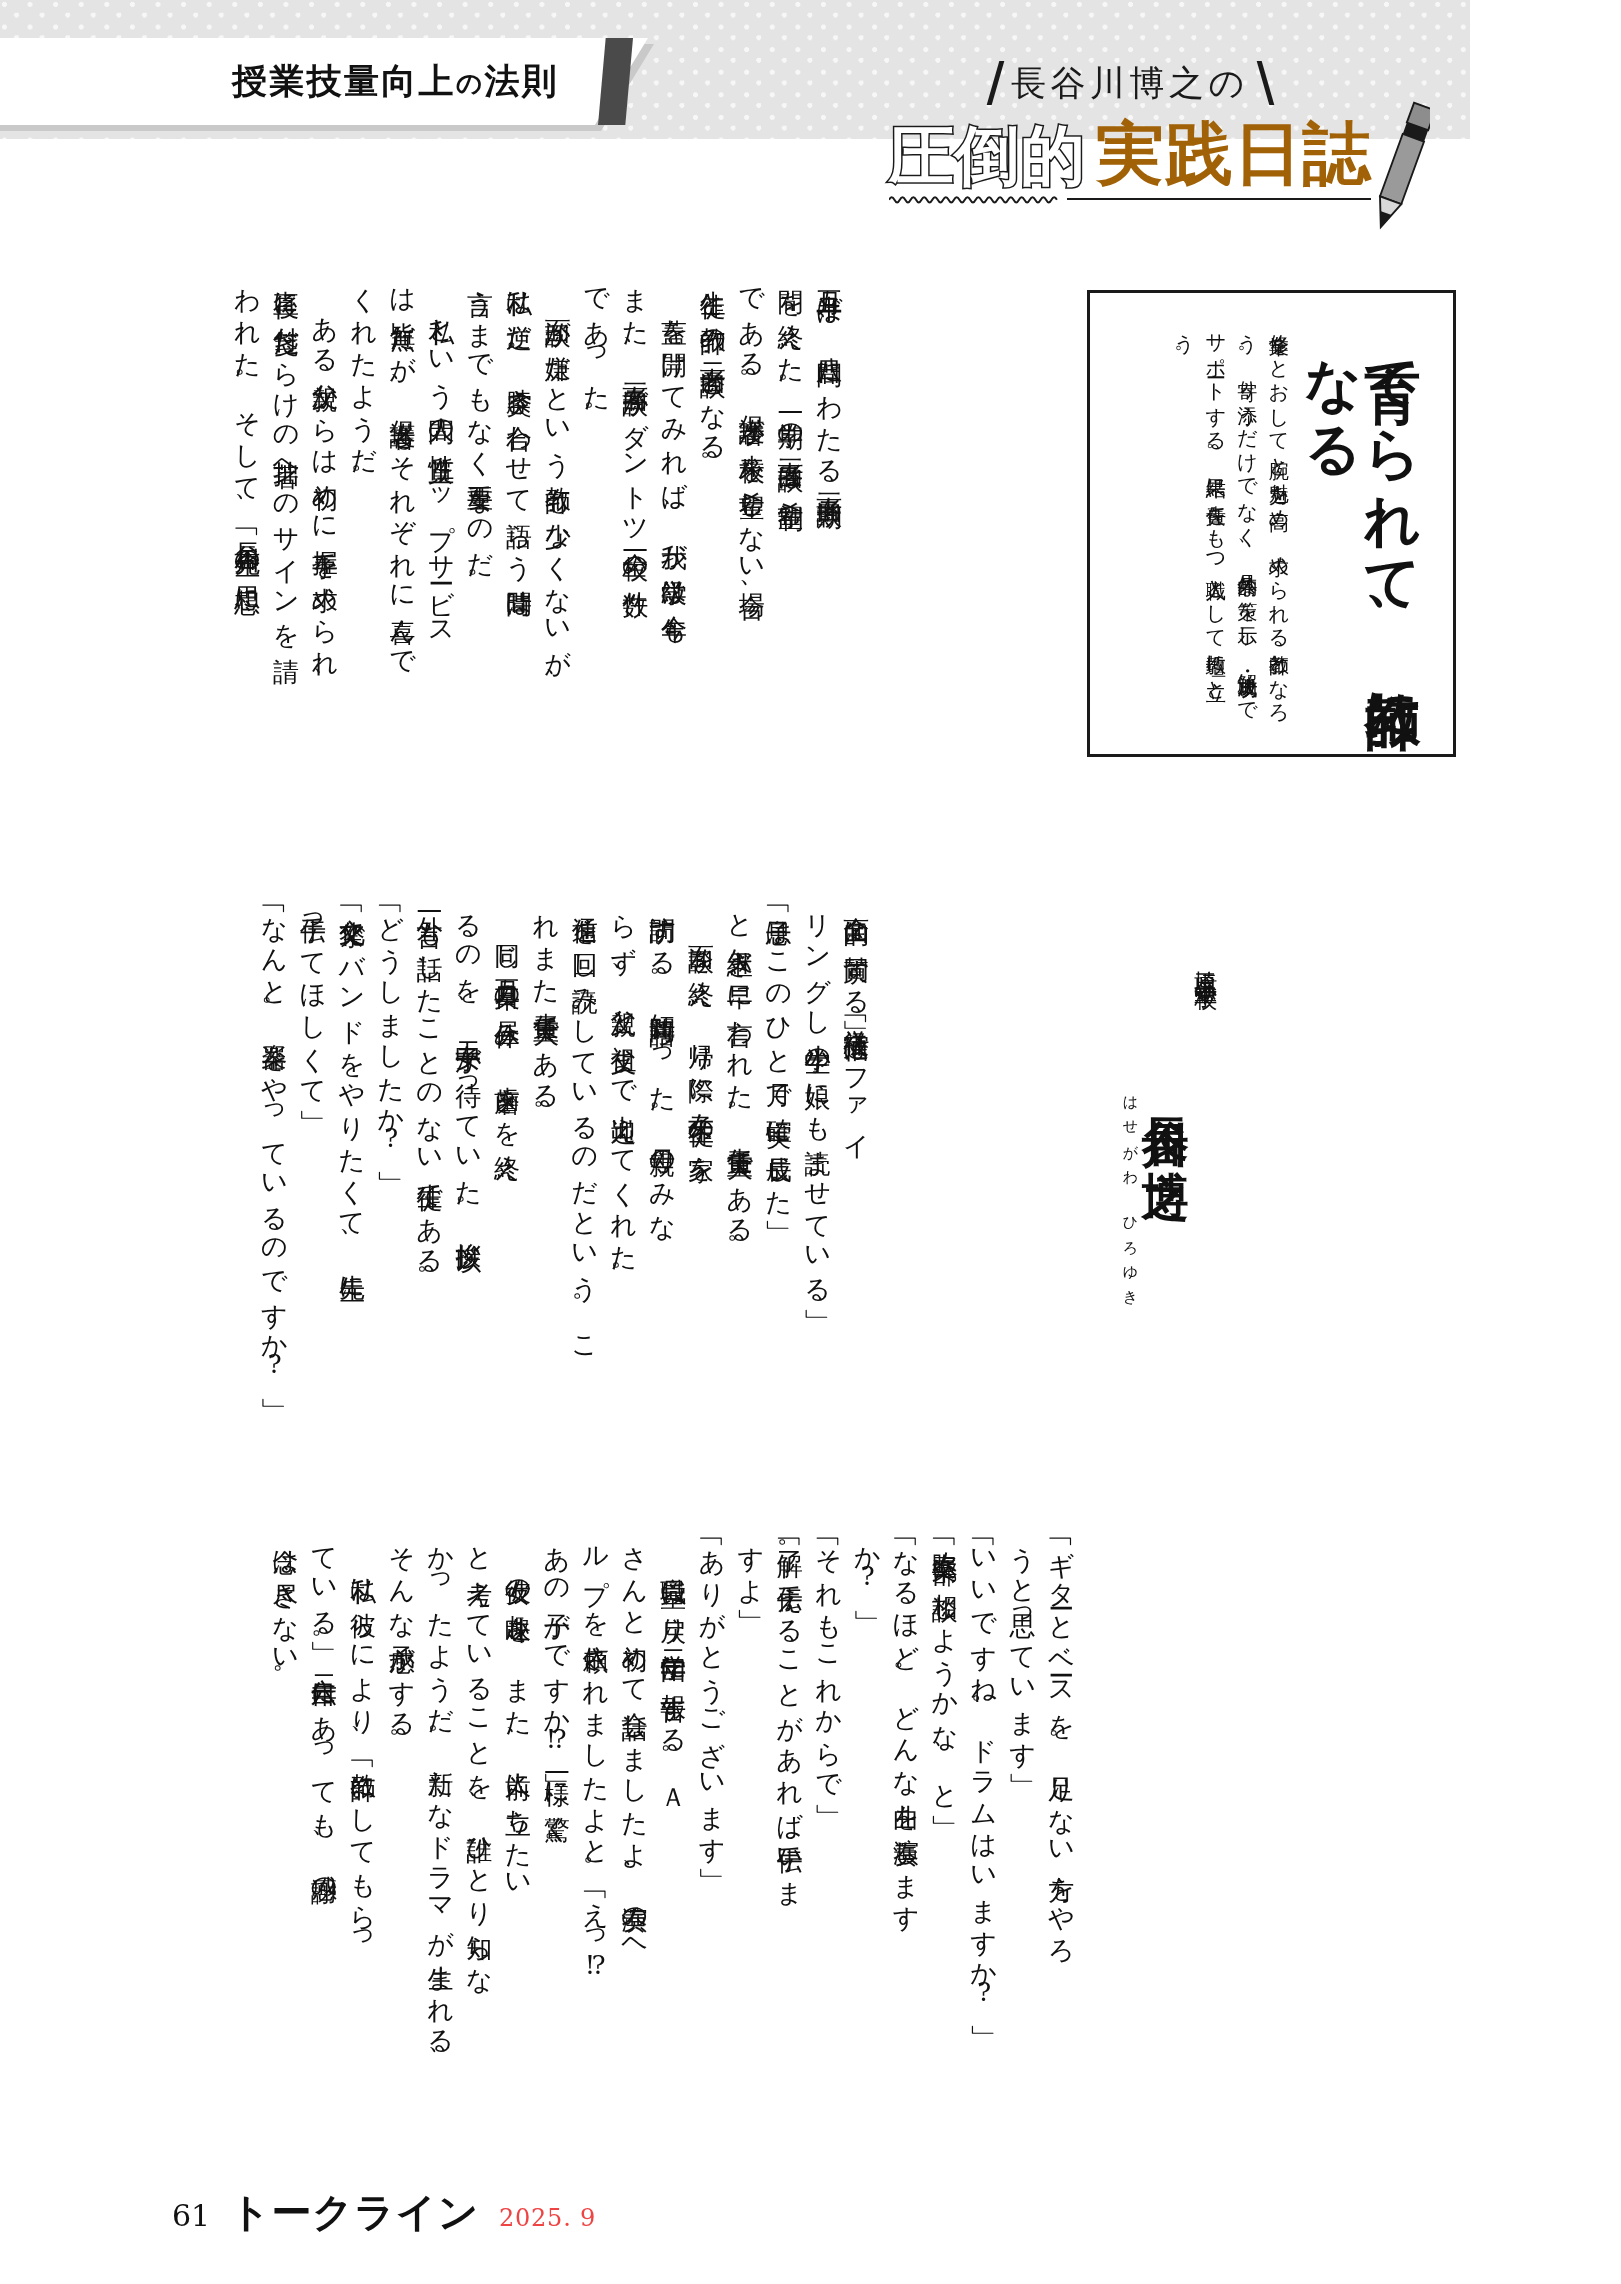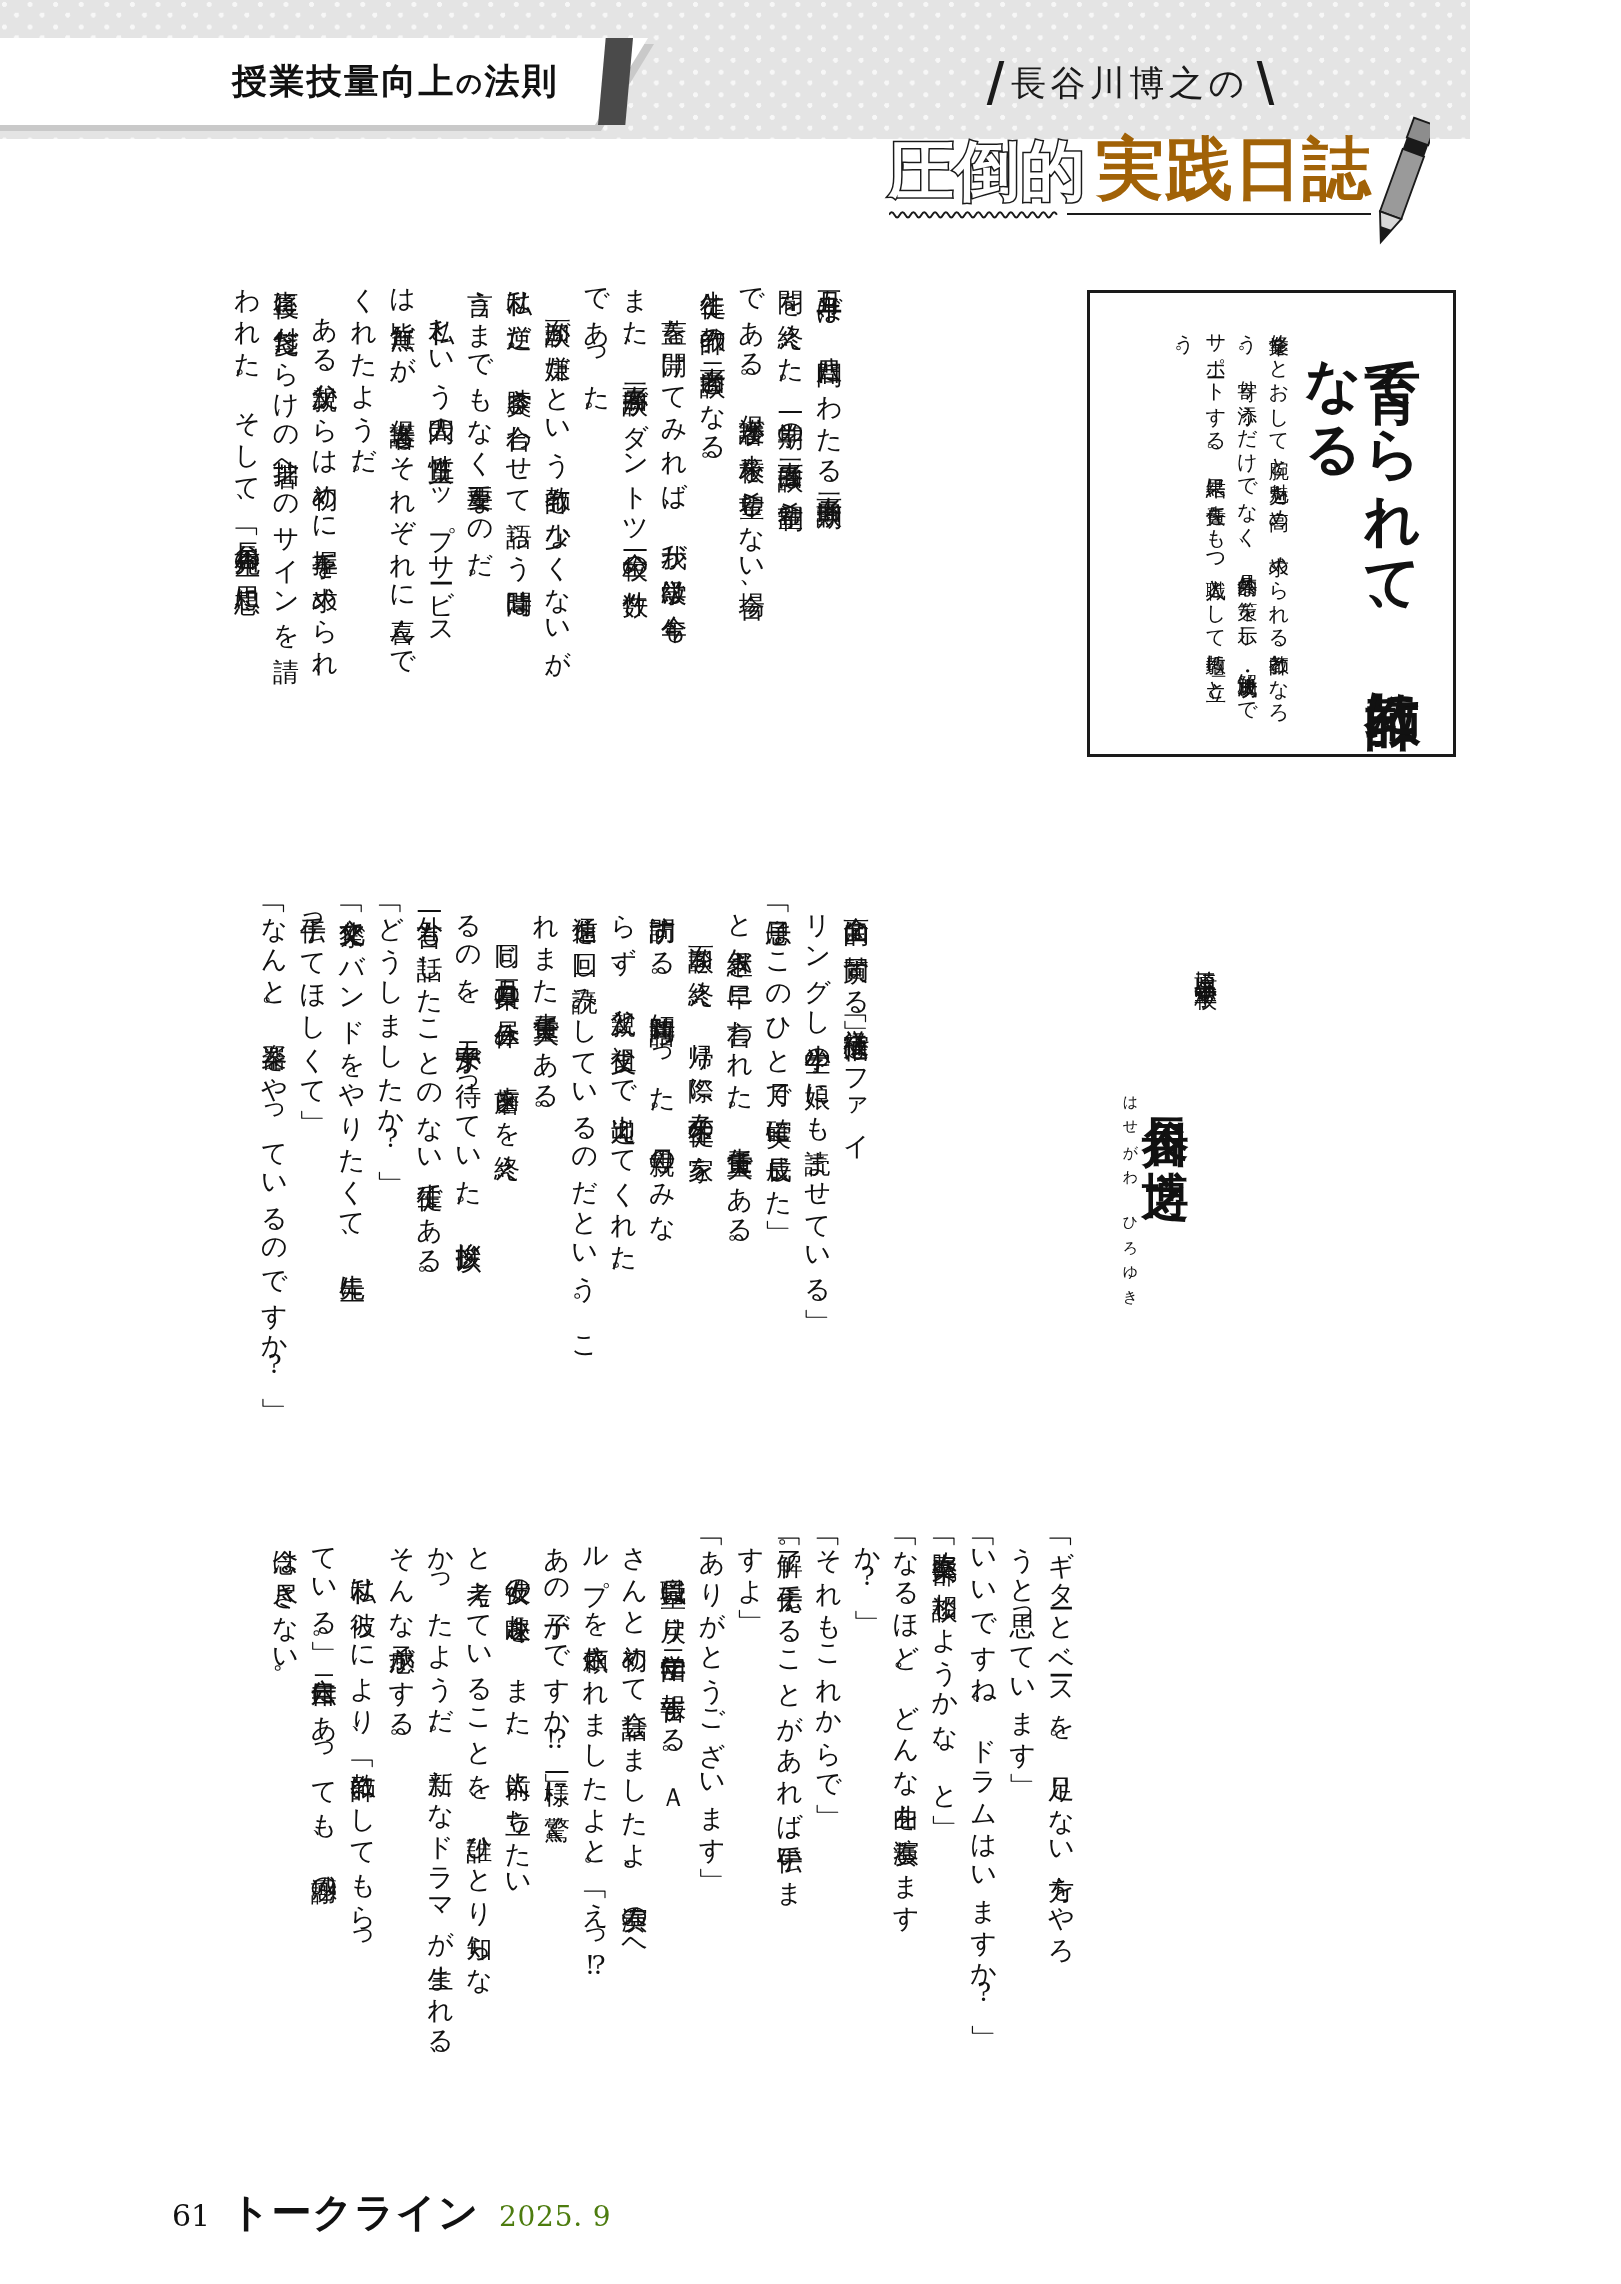--- a/index.html
+++ b/index.html
@@ -117,21 +117,21 @@
     font-size: 35px;
     letter-spacing: 4.5px;
     color: #1a1a1a;
     white-space: nowrap;
   }
   .logo-main {
     display: flex;
     align-items: flex-end;
     justify-content: center;
     gap: 10px;
-    margin-top: 18px;
+    margin-top: 3px;
     height: 78px;
   }
   .logo-outline {
     font-family: "DejaVu Sans", "Liberation Sans", sans-serif;
     font-weight: bold;
     font-size: 65px;
     line-height: 1;
     letter-spacing: 0.8px;
     color: #ffffff;
     -webkit-text-stroke: 3px #1a1a1a;
@@ -307,23 +307,23 @@
   }
   .footer .magazine {
     font-family: "DejaVu Sans", "Liberation Sans", sans-serif;
     font-weight: bold;
     font-size: 40px;
     letter-spacing: 0.8px;
     color: #111111;
   }
   .footer .issue {
     font-family: "DejaVu Serif", "Liberation Serif", serif;
-    font-size: 28px;
+    font-size: 24px;
     letter-spacing: 0.8px;
-    color: #4d7c0f;
+    color: #ef4444;
   }
 </style>
 </head>
 <body>
 
 <div class="page">
 
   <div class="top-band"></div>
 
   <div class="ribbon-wrap">

